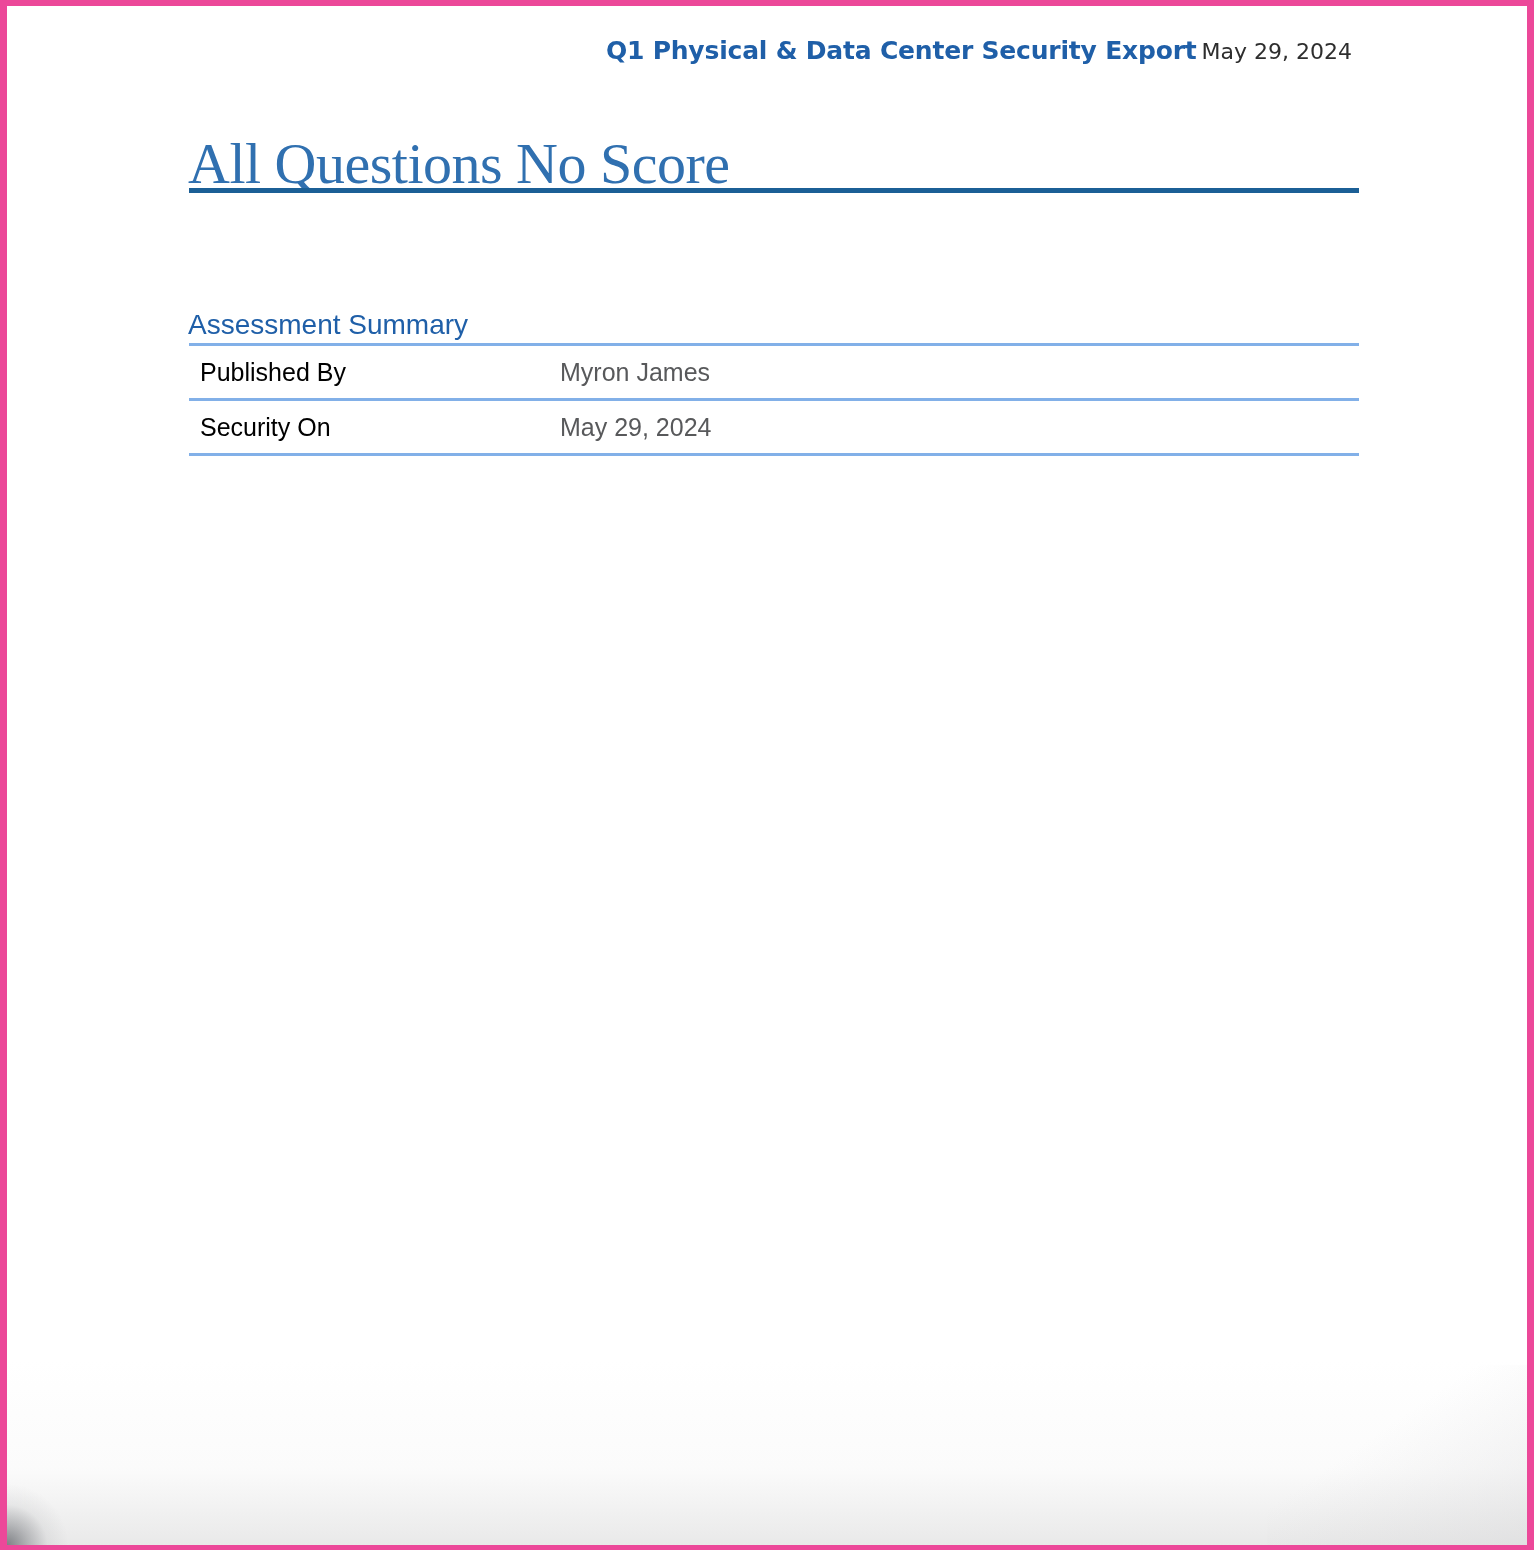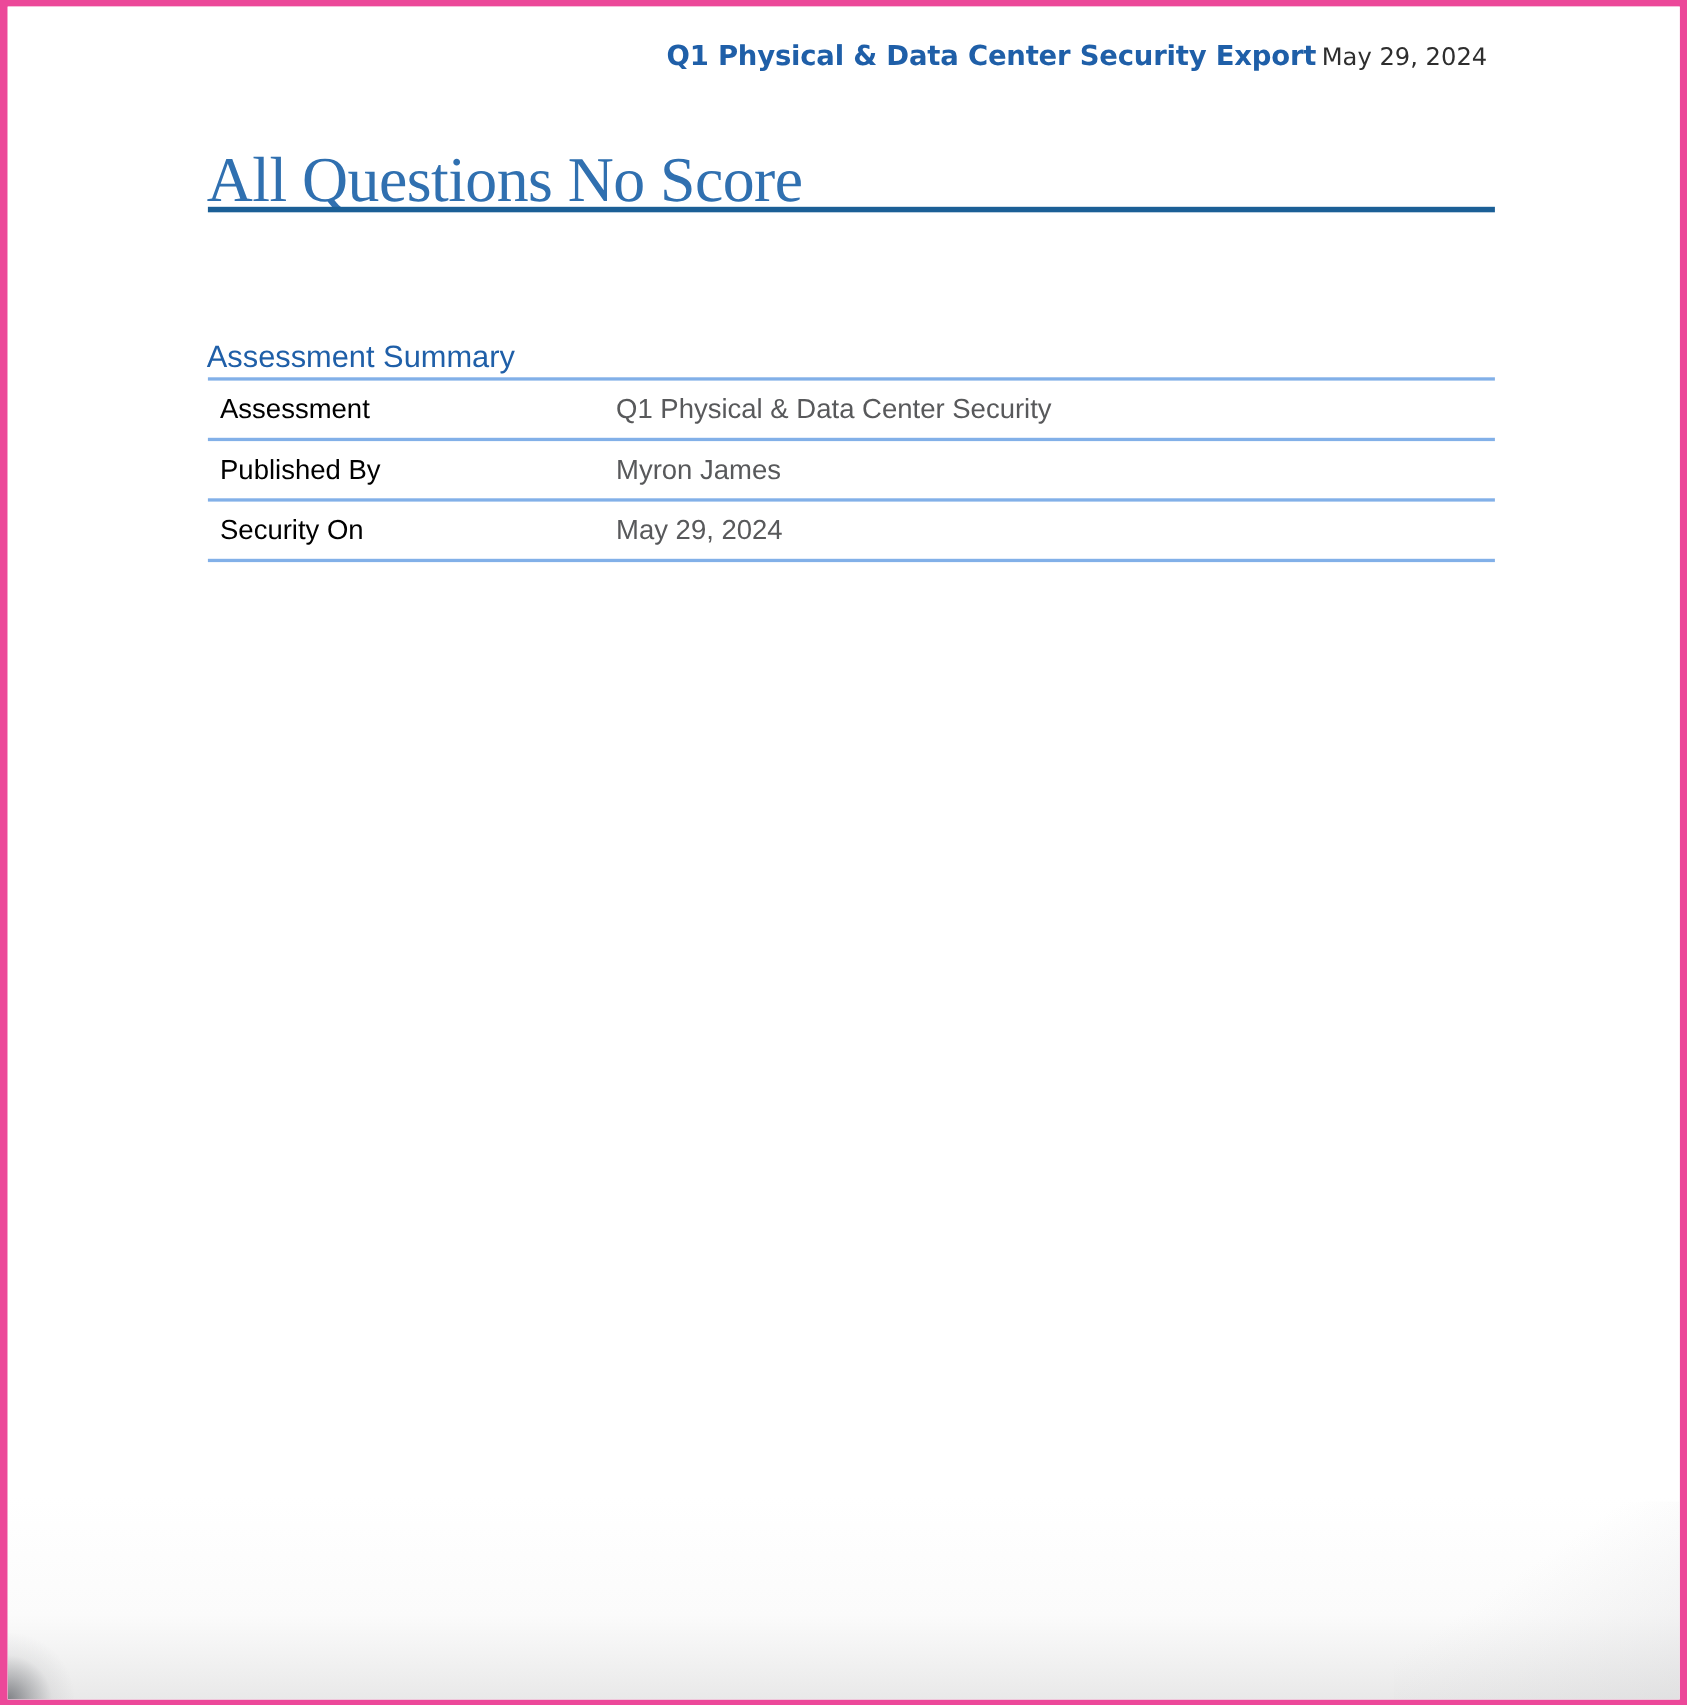--- a/index.html
+++ b/index.html
@@ -169,24 +169,20 @@
       </div>
 
       <div class="page-title">All Questions No Score</div>
       <div class="title-rule"></div>
 
       <div class="section-heading">Assessment Summary</div>
 
       <table class="summary-table">
         <tbody>
           <tr>
-            <td class="cell-label">Assessment</td>
-            <td class="cell-value">Q1 Physical &amp; Data Center Security</td>
-          </tr>
-          <tr>
             <td class="cell-label">Published By</td>
             <td class="cell-value">Myron James</td>
           </tr>
           <tr>
             <td class="cell-label">Security On</td>
             <td class="cell-value">May 29, 2024</td>
           </tr>
         </tbody>
       </table>
 

